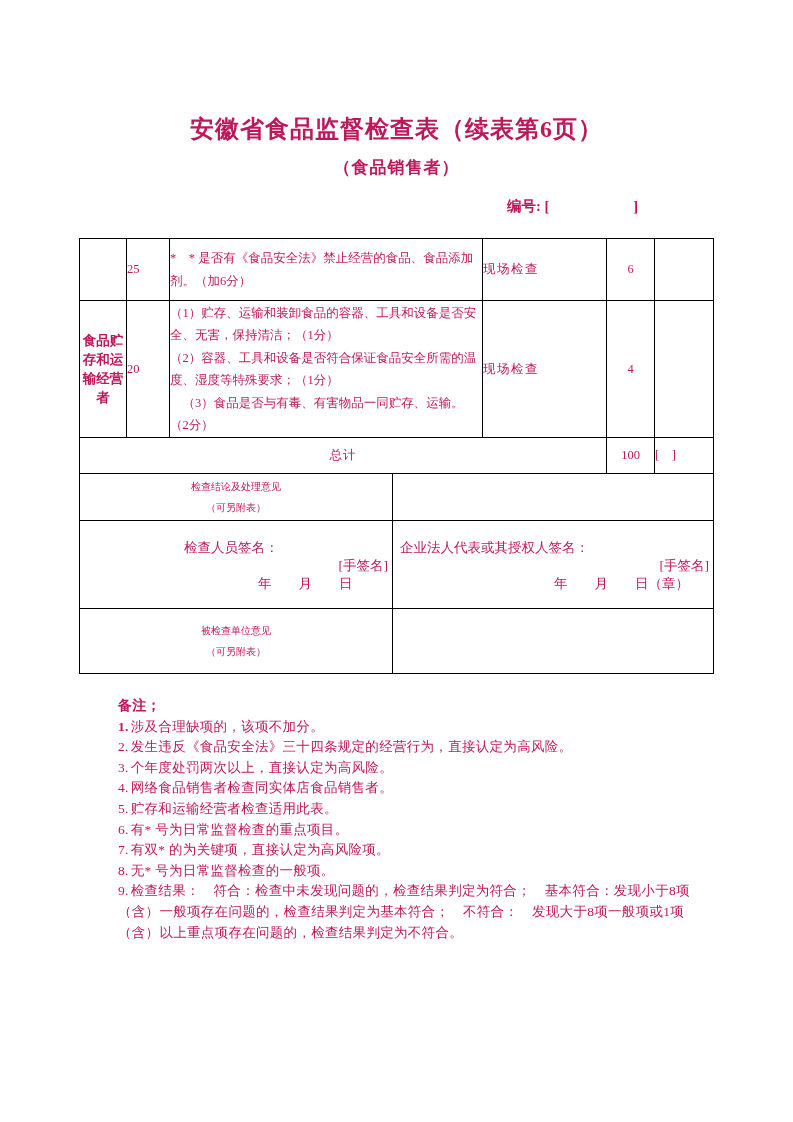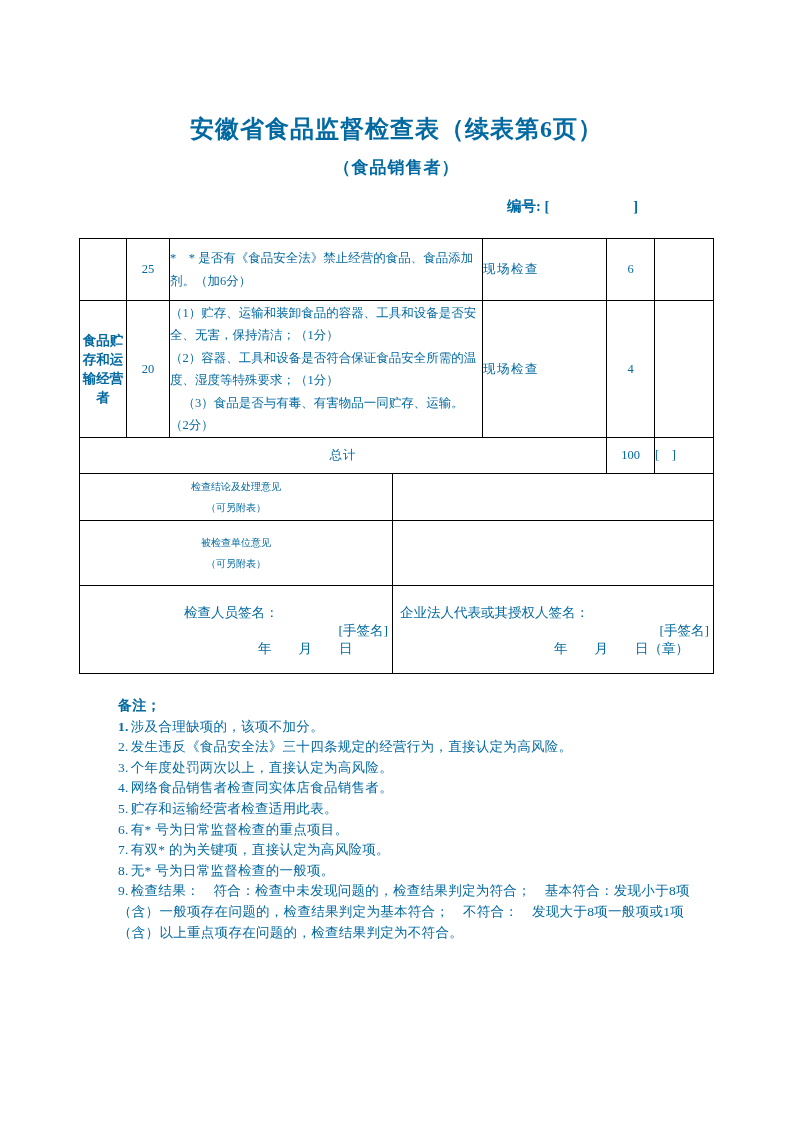--- a/index.html
+++ b/index.html
@@ -2,21 +2,21 @@
 <html><head>
 <meta charset="utf-8">
 <style>
   html,body{margin:0;padding:0;background:#888;}
   .page{
     position:relative;
     width:793px;height:1122px;
     background:#ffffff;
     margin:0 auto;
     font-family:"Liberation Serif","DejaVu Serif",serif;
-    color:#0369a1;
+    color:#be185d;
     overflow:hidden;
   }
   
   .title{
     position:absolute;top:113px;left:0;width:100%;
     text-align:center;font-size:24px;font-weight:bold;letter-spacing:1px;
   }
   .subtitle{
     position:absolute;top:156px;left:0;width:100%;
     text-align:center;font-size:17px;font-weight:bold;letter-spacing:1px;
@@ -35,21 +35,21 @@
   }
   table.form-table td{
     border:1px solid #000;
     padding:0;vertical-align:middle;
     overflow:hidden;
   }
   td.cat{
     text-align:center;font-weight:bold;font-size:13.5px;
     line-height:19px;padding:0 6px;
   }
-  td.no{text-align:center;}
+  td.no{text-align:left;}
   td.item{
     text-align:left;padding:4px 5px;line-height:22.5px;font-family:Liberation Serif, serif;
   }
   td.method{
     text-align:left;padding-left:2px;letter-spacing:1.5px;margin-left:48px;
   }
   td.score{text-align:center;}
   td.total-label{text-align:center;letter-spacing:1px;}
   td.bracket{text-align:left;padding-left:8px;}
   td.label-cell{
@@ -132,43 +132,43 @@
     </tr>
 
     <tr style="height:47px">
       <td class="label-cell" colspan="3">
         <div>检查结论及处理意见</div>
         <div>（可另附表）</div>
       </td>
       <td colspan="4"></td>
     </tr>
 
-    <tr style="height:65px">
-      <td class="label-cell" colspan="3">
-        <div>被检查单位意见</div>
-        <div>（可另附表）</div>
-      </td>
-      <td colspan="4"></td>
-    </tr>
-
     <tr style="height:88px">
       <td class="sign-cell" colspan="3">
         <div class="sign-inner">
           <div class="sign-label-left">检查人员签名：</div>
           <div class="sign-sig">[手签名]</div>
           <div class="sign-date-left">年　　月　　日</div>
         </div>
       </td>
       <td class="sign-cell" colspan="4">
         <div class="sign-inner">
           <div class="sign-label-right">企业法人代表或其授权人签名：</div>
           <div class="sign-sig">[手签名]</div>
           <div class="sign-date-right">年　　月　　日（章）</div>
         </div>
       </td>
+    </tr>
+
+    <tr style="height:65px">
+      <td class="label-cell" colspan="3">
+        <div>被检查单位意见</div>
+        <div>（可另附表）</div>
+      </td>
+      <td colspan="4"></td>
     </tr>
   </tbody>
     </table>
 
   <div class="notes">
     <div class="notes-header">备注；</div>
     <div class="note-line first"><span class="num">1.</span><span>涉及合理缺项的，该项不加分。</span></div>
     <div class="note-line"><span class="num">2.</span><span>发生违反《食品安全法》三十四条规定的经营行为，直接认定为高风险。</span></div>
     <div class="note-line"><span class="num">3.</span><span>个年度处罚两次以上，直接认定为高风险。</span></div>
     <div class="note-line"><span class="num">4.</span><span>网络食品销售者检查同实体店食品销售者。</span></div>

